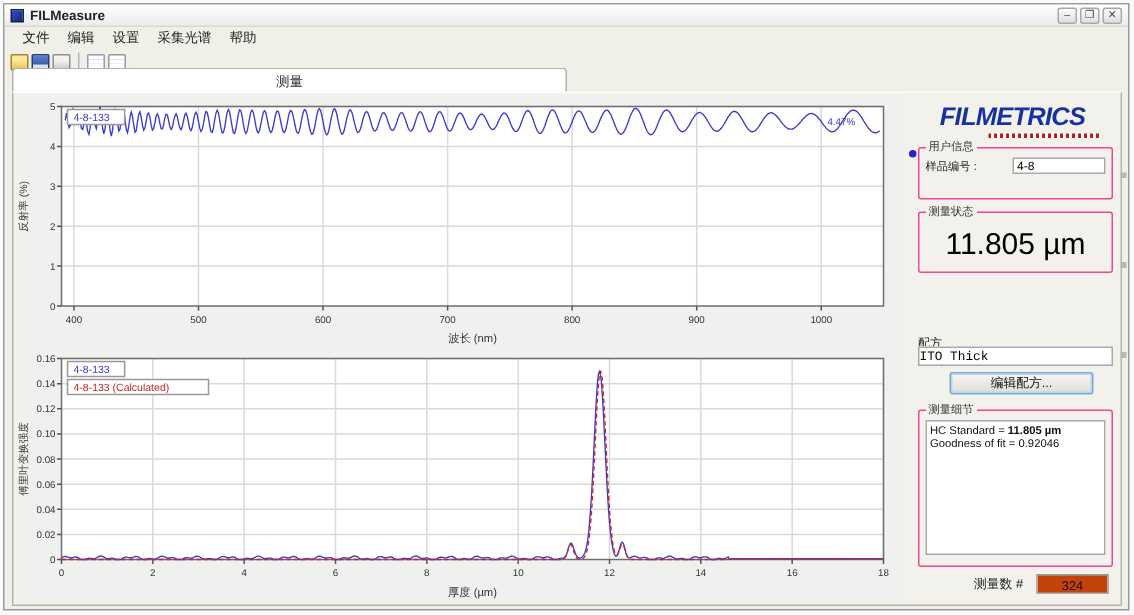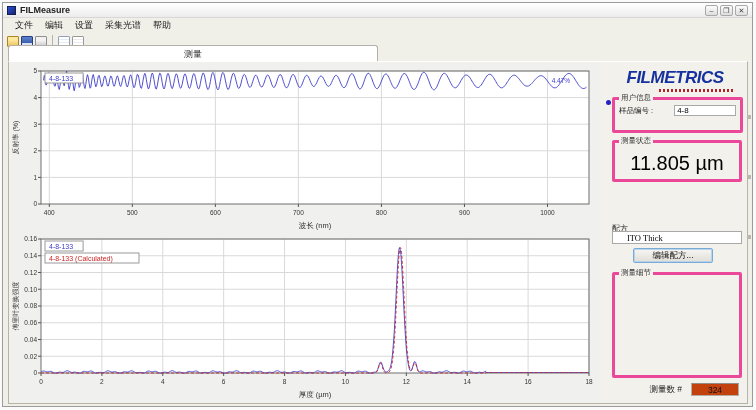--- a/index.html
+++ b/index.html
@@ -36,36 +36,36 @@
              border:1px solid #b5b3aa; border-top:1px solid #ffffff; }
   .charts { position:absolute; left:2px; top:1px; width:590px; height:339px; background:#f0f0ee; }
   .charts svg { display:block; }
   
   .rightpanel { position:absolute; left:594px; top:0; width:144px; height:341px; }
   .logo { margin-top:6px; text-align:center; font-size:17px; font-weight:bold; font-style:italic;
           color:#17329e; letter-spacing:-0.5px; }
   .logo-stripe { height:3px; width:74px; margin:1px 0 0 56px;
           background:repeating-linear-gradient(90deg,#c21d1d 0,#c21d1d 2px,#ffffff 2px,#ffffff 4px); }
   .dot { position:absolute; left:3px; top:38px; width:5px; height:5px; border-radius:50%; background:#2323cc; }
-  .group { position:absolute; left:9px; width:130px; border:3px solid #ec4899; border-radius:2px; background:transparent; }
+  .group { position:absolute; left:9px; width:130px; border:1px solid #ec4899; border-radius:2px; background:transparent; }
   .group legend { font-size:7.5px; color:#333; margin-left:4px; padding:0 2px; }
   .g-user { top:31px; height:40px; }
   .g-user .row { display:flex; align-items:center; gap:21px; padding:0 4px; margin-top:2px; }
   .g-user label { font-size:7.5px; color:#222; white-space:nowrap; }
   .g-user input { width:62px; height:11px; font-size:8px; border:1px solid #a9a9a9; background:#fff; padding:0 2px;
                   margin-left:auto; font-family:"Liberation Sans",sans-serif; }
   .g-status { top:74px; height:46px; }
   .bigvalue { text-align:center; font-size:20px; color:#000; margin-top:6px; font-family:"Liberation Sans",sans-serif; }
   .stopbtn { position:absolute; left:26px; top:131px; width:112px; height:22px; font-size:9.5px; color:#111;
              background:linear-gradient(#f8f8f6,#dddbd3); border:1px solid #8f8d85; border-radius:2px;
              font-family:"Liberation Sans",sans-serif; }
   .recipe-label { position:absolute; left:9px; top:161px; font-size:8px; color:#222; }
   .recipe-input { position:absolute; left:9px; top:169px; width:130px; height:13px; font-size:8.5px;
-                  border:1px solid #a9a9a9; background:#fff; padding:0 14px; font-family:Liberation Serif, serif; }
-  .editbtn { position:absolute; left:30px; top:186px; width:80px; height:15px; font-size:8.5px; color:#111;
+                  border:1px solid #a9a9a9; background:#fff; padding:0 0; font-family:Liberation Mono, monospace; }
+  .editbtn { position:absolute; left:30px; top:186px; width:96px; height:15px; font-size:8.5px; color:#111;
              background:linear-gradient(#f6f6f4,#e0ded6); border:1px solid #7aabd8; border-radius:2px;
              box-shadow:0 0 0 1px #b9d4ea inset; font-family:"Liberation Sans",sans-serif; }
   .g-details { top:206px; height:110px; }
   .listbox { margin:2px 4px 4px 4px; height:90px; background:#fff; border:1px solid #a9a9a9; padding:1px 2px; overflow:hidden; }
   .dline { font-size:7.5px; color:#111; line-height:9px; white-space:nowrap; }
   .countrow { position:absolute; left:0; top:321px; width:144px; display:flex; align-items:center; justify-content:flex-end;
               gap:9px; padding-right:8px; }
   .countrow .clabel { font-size:8.5px; color:#222; }
   .countbox { width:48px; height:13px; background:#c2410c; border:1px solid #b0aea6; border-top-color:#8f8d85;
               font-size:8.5px; text-align:center; line-height:12px; color:#111; }
@@ -243,20 +243,24 @@
         <div class="bigvalue">11.805 µm</div>
       </fieldset>
 
 
       <div class="recipe-label">配方</div>
       <input class="recipe-input" value="ITO Thick" style="">
       <button class="editbtn">编辑配方...</button>
 
       <fieldset class="group g-details">
         <legend>测量细节</legend>
+        <div class="listbox">
+          <div class="dline"><span>HC Standard = </span><b>11.805 µm</b></div>
+          <div class="dline">Goodness of fit = 0.92046</div>
+        </div>
       </fieldset>
 
       <div class="countrow">
         <span class="clabel">测量数 #</span>
         <span class="countbox">324</span>
       </div>
     </div>
   </div>
 
   <div class="gripmarks"></div>

